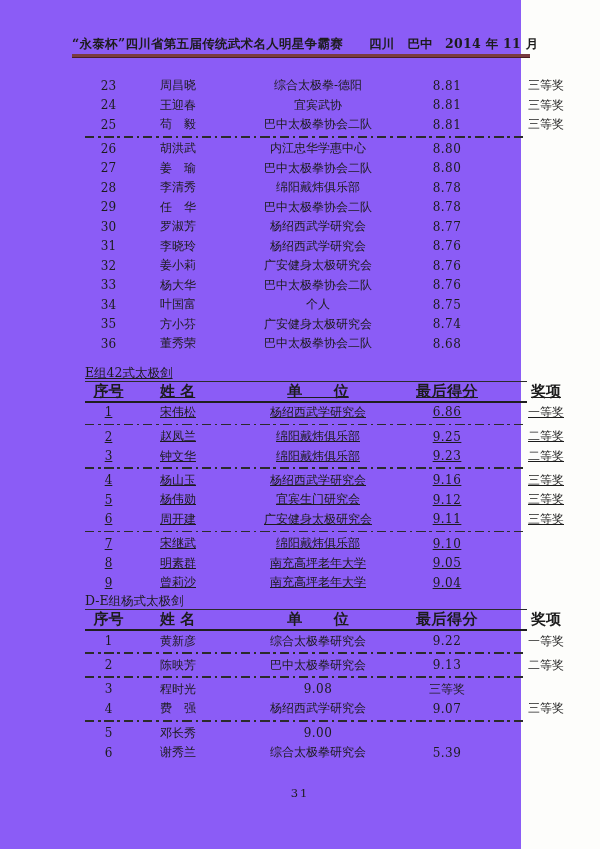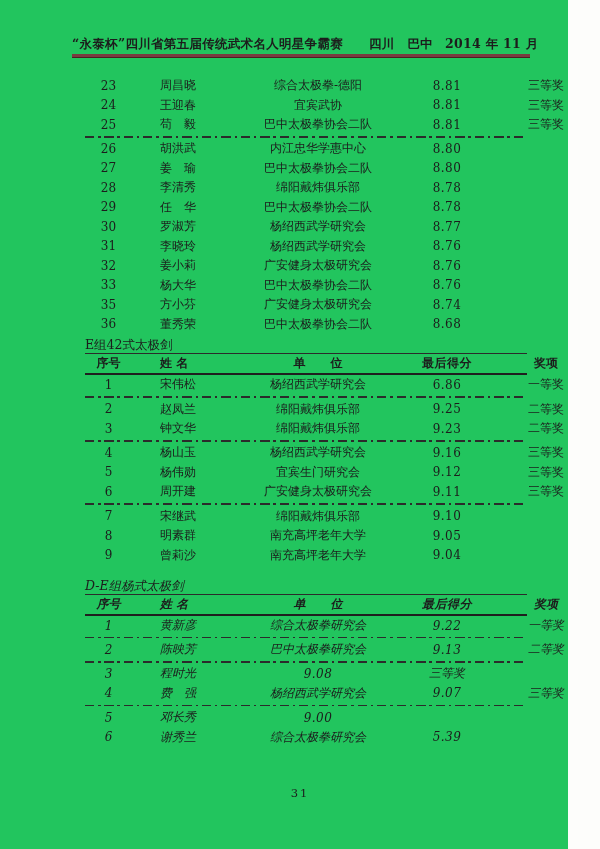--- a/index.html
+++ b/index.html
@@ -5,22 +5,22 @@
   html, body {
     margin: 0; padding: 0;
     width: 600px; height: 849px;
     background: #fdfdfb;
     font-family: "DejaVu Serif", "Liberation Serif", serif;
     color: #1c1c1c;
     overflow: hidden;
   }
   .sheet {
     position: relative;
-    width: 568px; height: 849px;
-    background: #22c55e;
+    width: 521px; height: 849px;
+    background: #8b5cf6;
   }
   
   .doc-header {
     position: absolute;
     top: 36px; left: 72px; width: 458px;
     text-align: center;
     font-size: 12.5px;
     font-weight: bold;
     white-space: nowrap;
     letter-spacing: 0.3px;
@@ -68,26 +68,26 @@
     );
   }
   
   .section-title {
     font-size: 12.5px;
     height: 15px;
     line-height: 15px;
     margin-bottom: 1px;
     white-space: pre;
   }
-  .section--e  { margin-top: 3px; }
-  .section--de { margin-top: 13px; font-style: italic; }
+  .section--e  { margin-top: 11px; text-decoration: underline; }
+  .section--de { margin-top: 1px; }
   .thead {
     height: 19px;
     font-weight: bold;
-    font-size: 12px;
+    font-size: 15px;
     border-top: 1.5px solid #2b2b2b;
     border-bottom: 2.2px solid #1f1f1f;
   }
   .page-number {
     position: absolute;
     top: 786px; left: 0; width: 600px;
     text-align: center;
     font-size: 11.5px;
     letter-spacing: 2px;
   }
@@ -184,20 +184,28 @@
           <span class="c c-unit">广安健身太极研究会</span>
           <span class="c c-score">8.76</span>
           <span class="c c-award"></span>
           <span class="c c-note"></span>
         </div>
         <div class="row">
           <span class="c c-no">33</span>
           <span class="c c-name">杨大华</span>
           <span class="c c-unit">巴中太极拳协会二队</span>
           <span class="c c-score">8.76</span>
+          <span class="c c-award"></span>
+          <span class="c c-note"></span>
+        </div>
+        <div class="row">
+          <span class="c c-no">34</span>
+          <span class="c c-name">叶国富</span>
+          <span class="c c-unit">个人</span>
+          <span class="c c-score">8.75</span>
           <span class="c c-award"></span>
           <span class="c c-note"></span>
         </div>
         <div class="row">
           <span class="c c-no">35</span>
           <span class="c c-name">方小芬</span>
           <span class="c c-unit">广安健身太极研究会</span>
           <span class="c c-score">8.74</span>
           <span class="c c-award"></span>
           <span class="c c-note"></span>

